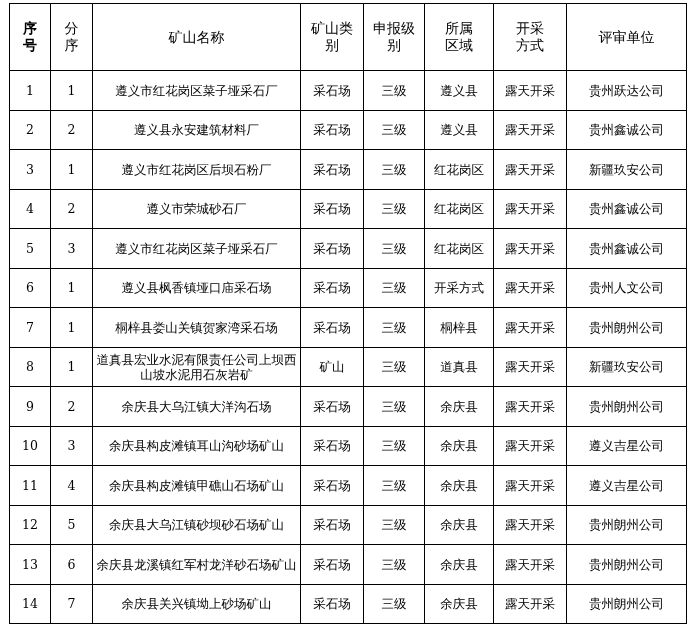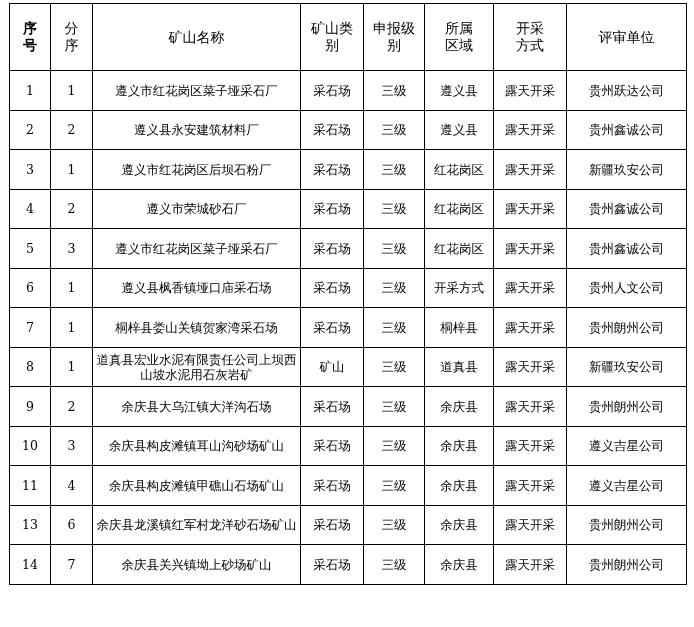--- a/index.html
+++ b/index.html
@@ -211,20 +211,30 @@
     <td class="num">11</td>
     <td class="num">4</td>
     <td class="name">余庆县构皮滩镇甲礁山石场矿山</td>
     <td>采石场</td>
     <td>三级</td>
     <td>余庆县</td>
     <td>露天开采</td>
     <td>遵义吉星公司</td>
   </tr>
 
+  <tr>
+    <td class="num">12</td>
+    <td class="num">5</td>
+    <td class="name">余庆县大乌江镇砂坝砂石场矿山</td>
+    <td>采石场</td>
+    <td>三级</td>
+    <td>余庆县</td>
+    <td>露天开采</td>
+    <td>贵州朗州公司</td>
+  </tr>
 
   <tr>
     <td class="num">13</td>
     <td class="num">6</td>
     <td class="name">余庆县龙溪镇红军村龙洋砂石场矿山</td>
     <td>采石场</td>
     <td>三级</td>
     <td>余庆县</td>
     <td>露天开采</td>
     <td>贵州朗州公司</td>

